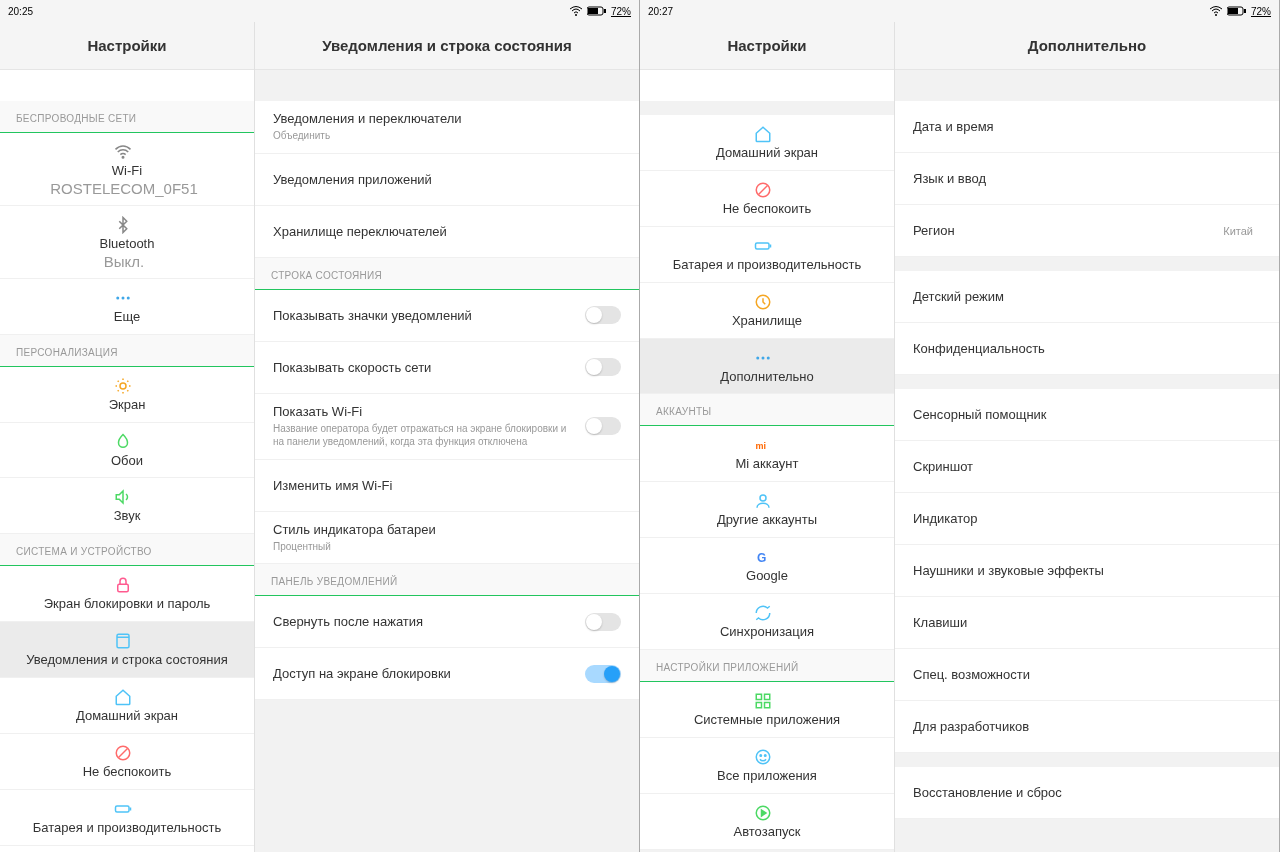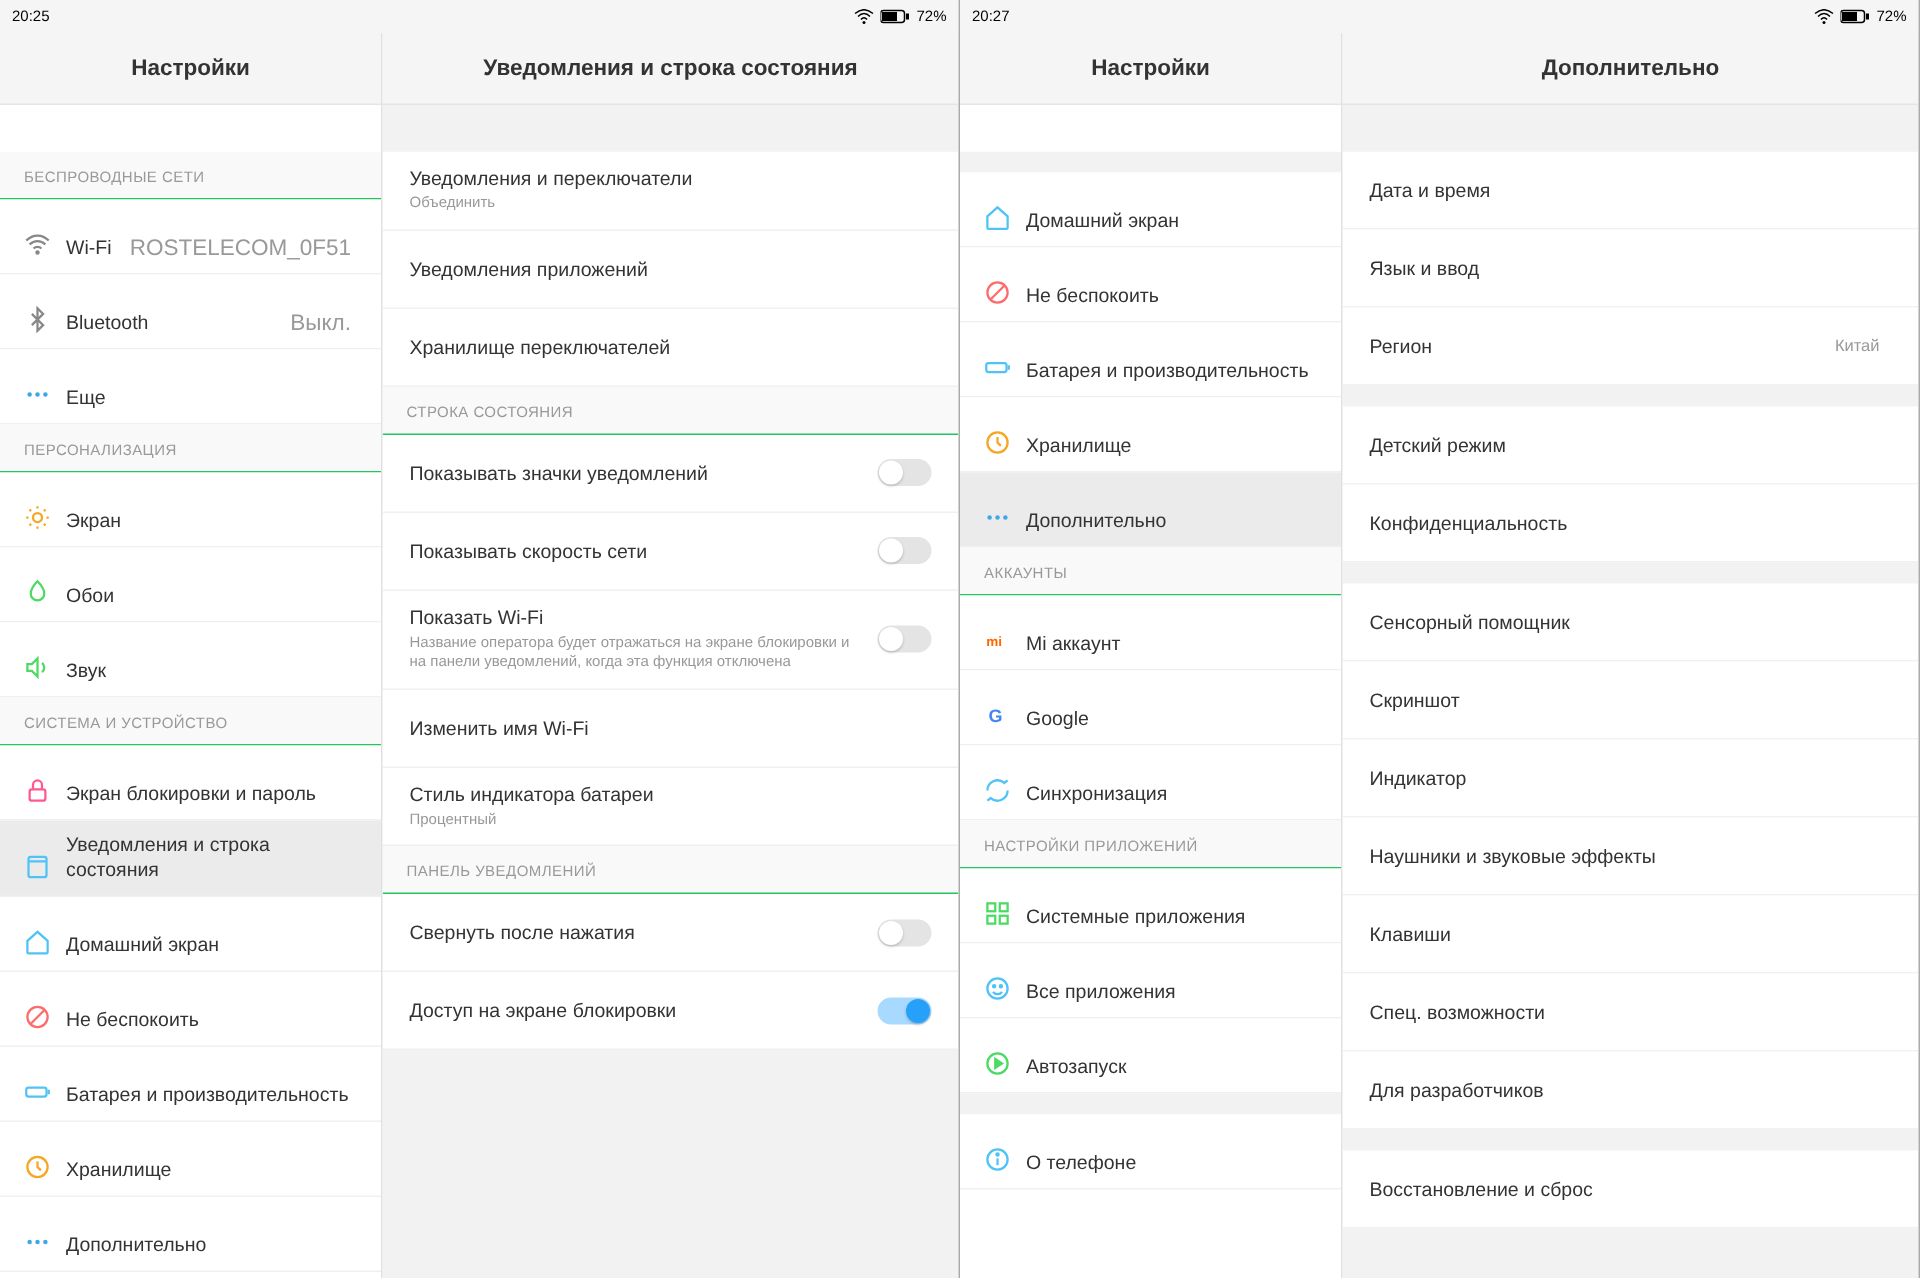--- a/index.html
+++ b/index.html
@@ -1,28 +1,28 @@
 <!DOCTYPE html>
 <html><head>
 <meta charset="utf-8">
 <style>
 * { margin: 0; padding: 0; box-sizing: border-box; font-family: -apple-system, "Helvetica Neue", Arial, sans-serif; }
 body { background: #ccc; width: 1280px; height: 852px; display: flex; }
 .screenshot { width: 640px; height: 852px; background: #f2f2f2; display: flex; flex-direction: column; border-right: 1px solid #aaa; overflow: hidden; }
 .status-bar { height: 22px; background: #f5f5f5; display: flex; justify-content: space-between; align-items: center; padding: 4px 8px; font-size: 10px; color: #000; }
-.status-bar .right { display: flex; align-items: center; gap: 4px; }
+.status-bar .right { display: flex; align-items: center; gap: 4px; text-decoration: underline; }
 .status-bar svg { display: block; }
 .panels { display: flex; flex: 1; overflow: hidden; }
 .panel { display: flex; flex-direction: column; overflow: hidden; gap: 31px; }
 .panel.left { width: 255px; background: #fff; border-right: 1px solid #e0e0e0; }
 .panel.right { flex: 1; background: #f2f2f2; }
 .panel-title { height: 48px; display: flex; align-items: center; justify-content: center; font-size: 15px; font-weight: 600; color: #333; background: #f5f5f5; border-bottom: 1px solid #e5e5e5; }
 .scroll { flex: 1; overflow-y: hidden; }
 .section-header { padding: 12px 16px 8px 16px; font-size: 10px; color: #999; background: #f9f9f9; border-bottom: 1px solid #22c55e; text-transform: uppercase; letter-spacing: 0.3px;}
-.row { display: flex; align-items: flex-end; min-height: 50px; padding: 8px 14px; background: #fff; border-bottom: 1px solid #f0f0f0; }
+.row { display: flex; align-items: center; min-height: 50px; padding: 8px 14px; background: #fff; border-bottom: 1px solid #f0f0f0; flex-direction: column; }
 .row.selected { background: #ebebeb; }
 .row .icon { width: 22px; height: 22px; margin-right: 8px; display: flex; align-items: center; justify-content: center; flex-shrink: 0; }
 .row .icon svg { width: 18px; height: 18px; }
 .row .texts { flex: 1; display: flex; flex-direction: column; justify-content: center; }
 .row .label { font-size: 13px; color: #333; line-height: 1.3; }
 .row .value { font-size: 15px; color: #999; margin-right: 6px; }
 .toggle { width: 36px; height: 18px; border-radius: 10px; background: #e4e4e4; position: relative; flex-shrink: 0; margin-left: 8px; }
 .toggle::after { content: ""; position: absolute; width: 16px; height: 16px; border-radius: 50%; background: #fff; top: 1px; left: 1px; box-shadow: 0 1px 2px rgba(0,0,0,0.2);}
 .toggle.on { background: #a8d9ff; }
 .toggle.on::after { left: auto; right: 1px; background: #26a0f9; }
@@ -372,20 +372,31 @@
               <svg viewBox="0 0 24 24">
                 <text x="2" y="17" font-size="12" fill="#ff6700" font-weight="bold">mi</text>
               </svg>
             </span>
             <span class="texts">
               <span class="label">Mi аккаунт</span>
             </span>
           </div>
           <div class="row">
             <span class="icon">
+              <svg viewBox="0 0 24 24" fill="none" stroke="#4fc3f7" stroke-width="2">
+                <circle cx="12" cy="8" r="4"></circle>
+                <path d="M4 21c0-4 4-6 8-6s8 2 8 6"></path>
+              </svg>
+            </span>
+            <span class="texts">
+              <span class="label">Другие аккаунты</span>
+            </span>
+          </div>
+          <div class="row">
+            <span class="icon">
               <svg viewBox="0 0 24 24">
                 <text x="4" y="18" font-size="16" fill="#4285f4" font-weight="bold">G</text>
               </svg>
             </span>
             <span class="texts">
               <span class="label">Google</span>
             </span>
           </div>
           <div class="row">
             <span class="icon">

